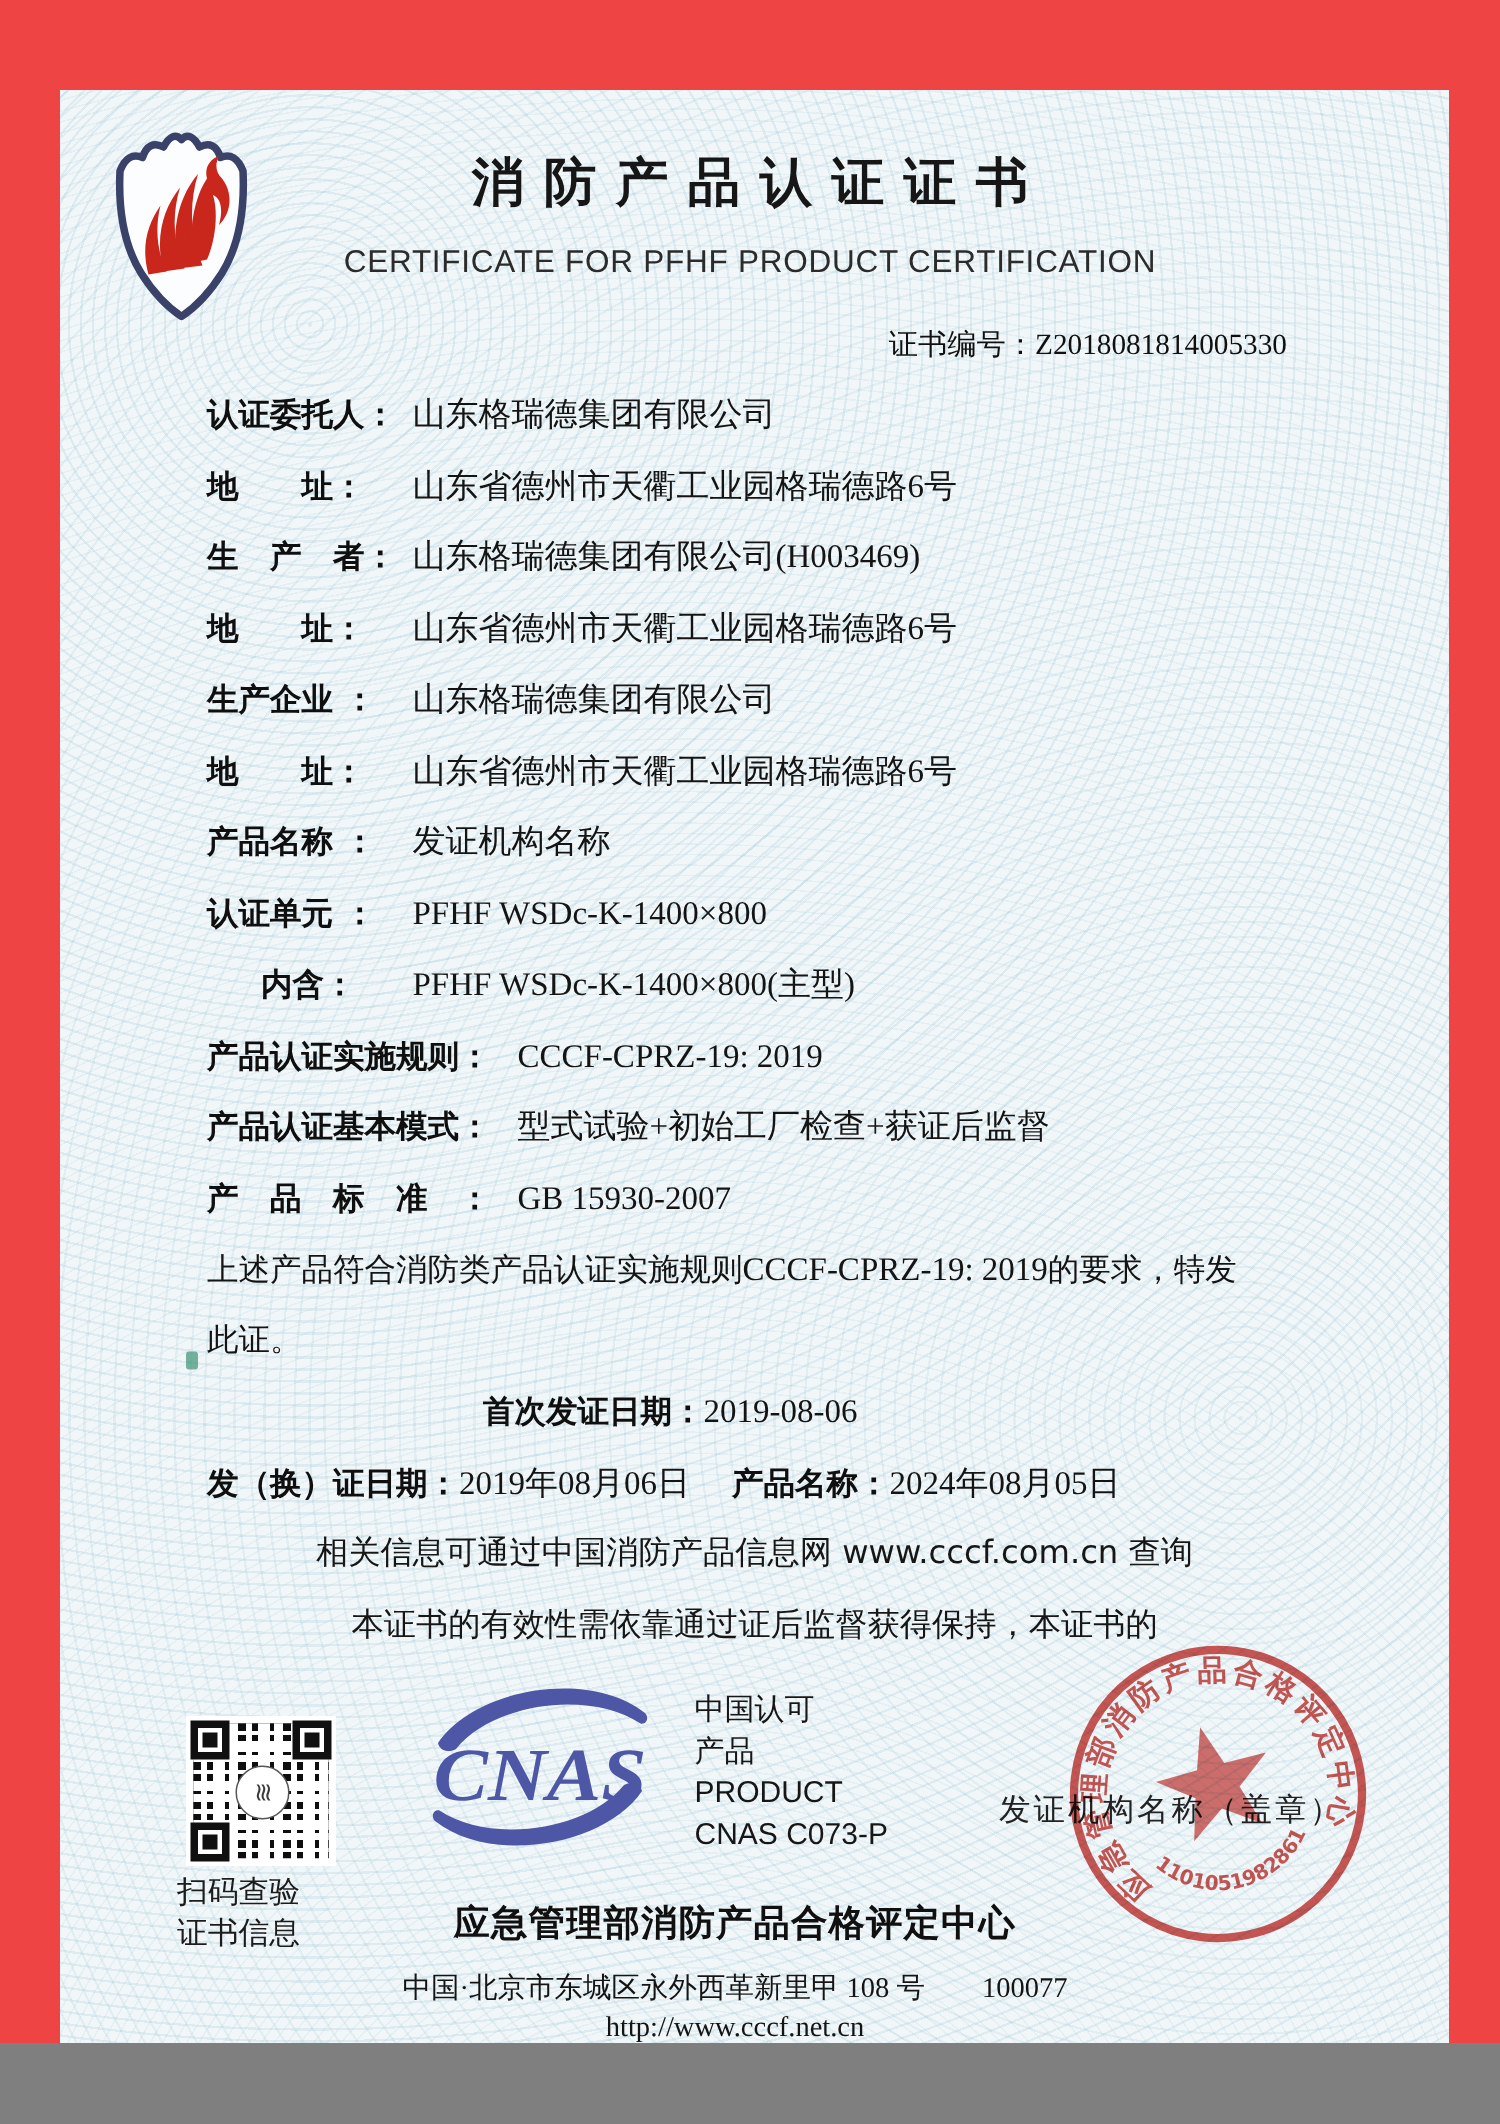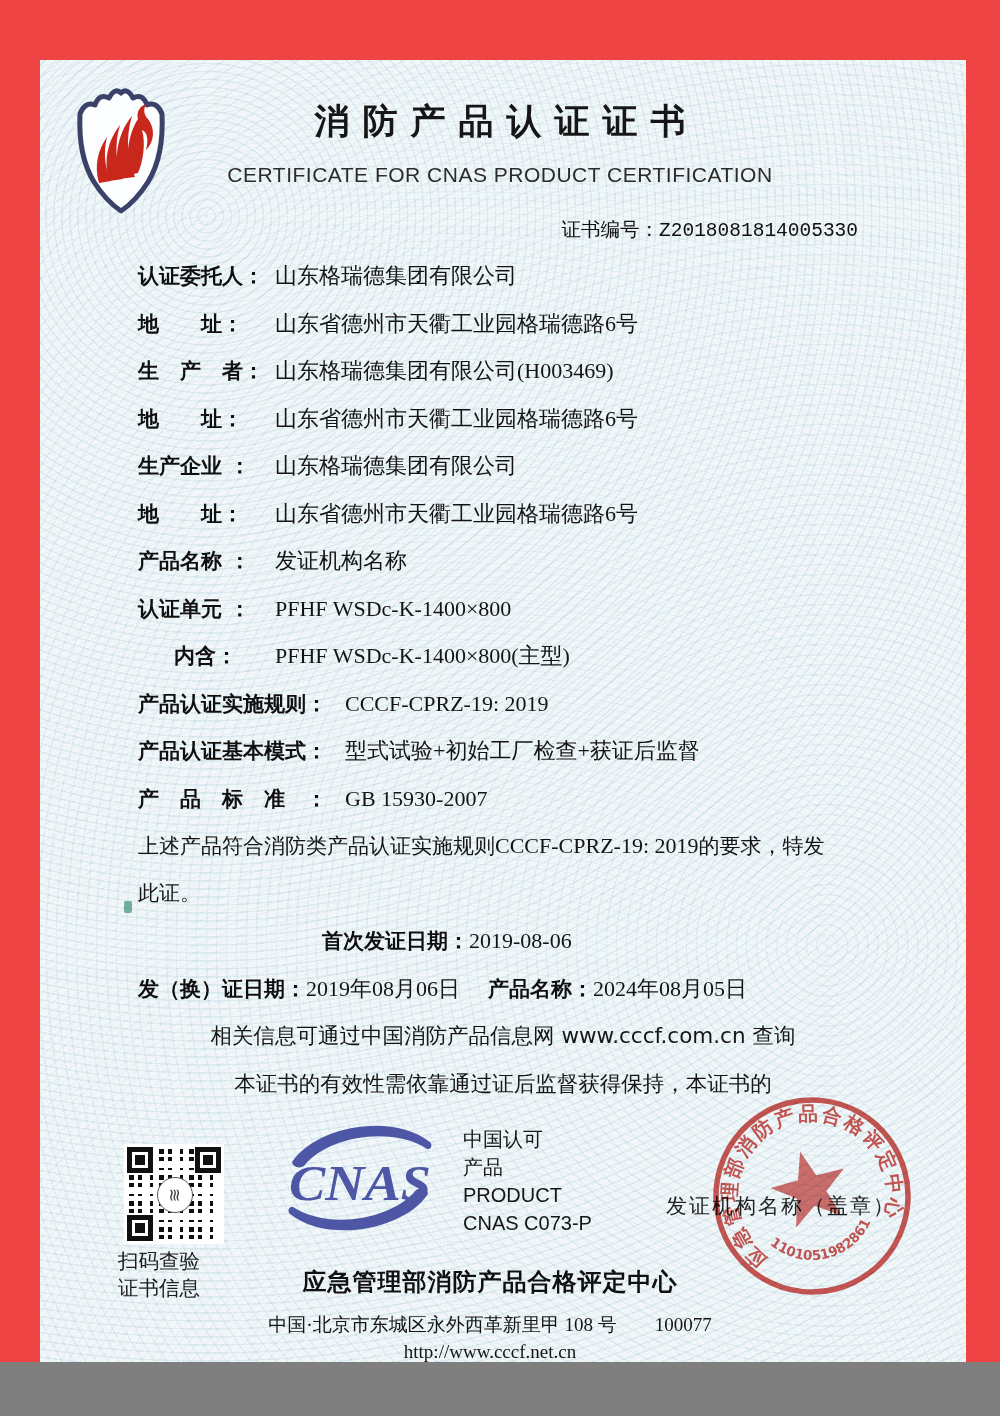--- a/index.html
+++ b/index.html
@@ -14,21 +14,21 @@
       repeating-radial-gradient(circle at 85% 68%, rgba(120,180,200,.13) 0 1.5px, rgba(255,255,255,0) 1.5px 10px),
       repeating-radial-gradient(circle at 45% 115%, rgba(120,180,200,.10) 0 1px, rgba(255,255,255,0) 1px 7px);}
 
   .graybar{position:absolute;left:0;top:1362px;width:1000px;height:54px;background:#7f7f80;}
 
   .title-cn{position:absolute;top:98px;left:0;width:1000px;text-align:center;
     font-size:35px;font-weight:700;letter-spacing:13px;text-indent:13px;color:#161616;}
   .title-en{position:absolute;top:163px;left:0;width:1000px;text-align:center;
     font-size:21px;font-family:"Liberation Sans",sans-serif;color:#2b2b2b;letter-spacing:.5px;}
   .cert-no{position:absolute;top:216px;right:142px;font-size:19.5px;
-    font-family:Liberation Mono, monospace;color:#101010;}
+    font-family:Liberation Serif, serif;color:#101010;}
 
   .fields{position:absolute;left:138px;top:252px;width:730px;}
   .row{height:47.5px;line-height:47.5px;white-space:nowrap;font-size:21px;}
   .lb{font-weight:700;display:inline-block;font-size:21px;color:#0f0f0f;}
   .lb.std{width:137px;}
   .lb.wide{width:207px;}
   .lb.inner{margin-left:36px;width:101px;}
   .val{font-family:"Liberation Serif","DejaVu Serif",serif;font-size:22px;color:#141414;}
   .stmt{font-size:21px;}
   .stmt .bseg{font-weight:400;}
@@ -79,21 +79,21 @@
     <path d="M8 30 Q13 17 23 21 Q27 9 37 14 Q43 3 49 9 Q55 3 61 14 Q71 9 75 21 Q85 17 90 30 Q92 72 76 98 Q64 117 49 127 Q34 117 22 98 Q6 72 8 30 Z" fill="#fcfdff" stroke="#3a4269" stroke-width="5" stroke-linejoin="round"></path>
     <g fill="#c9271b">
       <path d="M27 99 C22 81 26 66 35 53 C31 69 33 84 39 97 Z"></path>
       <path d="M37 97 C31 74 37 55 48 41 C42 61 44 80 51 95 Z"></path>
       <path d="M47 95 C41 69 48 46 60 32 C53 55 56 76 63 93 Z"></path>
       <path d="M57 91 C53 68 58 47 66 35 C64 28 68 22 74 20 C71 26 72 31 76 35 C83 44 83 57 74 66 C77 55 75 48 70 46 C74 59 71 78 66 89 Z"></path>
     </g>
   </svg>
 
   <div class="title-cn">消防产品认证证书</div>
-  <div class="title-en">CERTIFICATE FOR CNAS PRODUCT CERTIFICATION</div>
+  <div class="title-en">CERTIFICATE FOR PFHF PRODUCT CERTIFICATION</div>
   <div class="cert-no">
     <span>证书编号：</span><span>Z2018081814005330</span>
   </div>
 
   <div class="fields">
     <div class="row"><span class="lb std">认证委托人：</span><span class="val">山东格瑞德集团有限公司</span></div>
     <div class="row"><span class="lb std">地　　址：</span><span class="val">山东省德州市天衢工业园格瑞德路6号</span></div>
     <div class="row"><span class="lb std">生　产　者：</span><span class="val">山东格瑞德集团有限公司(H003469)</span></div>
     <div class="row"><span class="lb std">地　　址：</span><span class="val">山东省德州市天衢工业园格瑞德路6号</span></div>
     <div class="row"><span class="lb std">生产企业 ：</span><span class="val">山东格瑞德集团有限公司</span></div>

